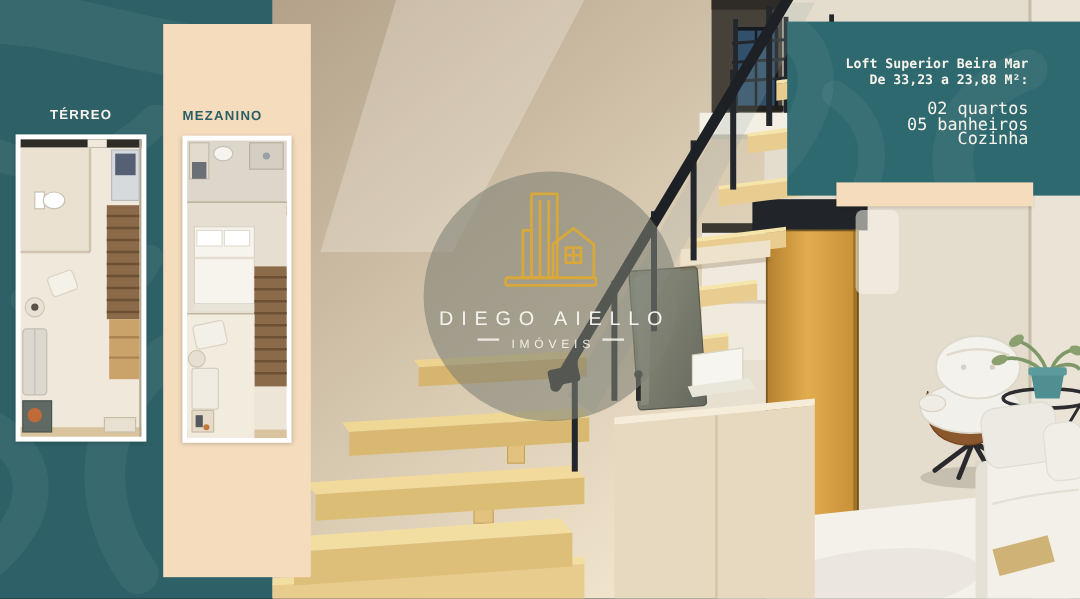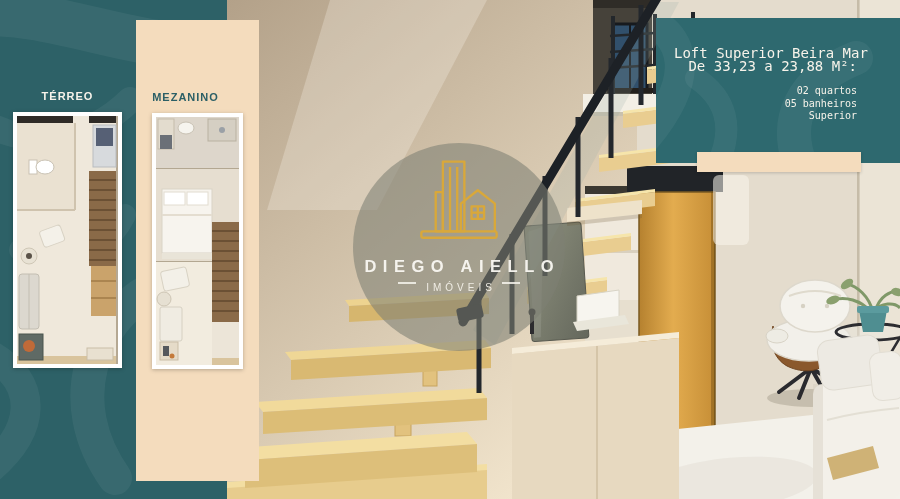--- a/index.html
+++ b/index.html
@@ -28,35 +28,35 @@
               font-weight:bold;font-size:11px;letter-spacing:1px;}
   .label-terreo{left:13px;top:90px;width:109px;color:#f7f3ea;}
   .label-mezanino{left:140px;top:91px;width:91px;color:#2b5f66;}
 
   
   .watermark{position:absolute;left:353px;top:143px;width:212px;height:208px;
              border-radius:50%;background:rgba(126,128,116,.58);z-index:4;
              display:flex;flex-direction:column;align-items:center;}
   .watermark .logo-icon{margin-top:8px;}
   .brand{margin-top:6px;color:rgba(250,248,242,.95);font-size:16.5px;
-         letter-spacing:6.5px;text-indent:6.5px;font-weight:bold;white-space:nowrap;}
+         letter-spacing:6.5px;text-indent:6.5px;font-weight:normal;white-space:nowrap;}
   .subtitle-row{margin-top:6px;display:flex;align-items:flex-start;gap:6px;}
   .subtitle-row .dash{width:18px;height:1.5px;background:rgba(246,243,236,.85);}
   .subtitle{color:rgba(246,243,236,.92);font-size:10px;letter-spacing:4px;
             text-indent:4px;white-space:nowrap;}
 
   
   .info-box{position:absolute;left:656px;top:18px;width:244px;height:145px;
             background:#2e696f;z-index:5;overflow:hidden;
             font-family:"DejaVu Sans Mono",monospace;color:#f7f3ea;text-align:right;}
   .info-box .box-swirls{position:absolute;inset:0;}
   .info-inner{position:relative;padding:29px 43px 0 0;}
-  .info-title{font-size:14px;font-weight:normal;line-height:13px;white-space:nowrap;padding-left:18px;}
+  .info-title{font-size:11px;font-weight:bold;line-height:13px;white-space:nowrap;padding-left:18px;}
   .features{list-style:none;margin:12px 0 11px 0;padding:0;
-            font-size:10px;line-height:12.5px;text-align:right;}
+            font-size:14px;line-height:12.5px;text-align:right;}
 
   
   .accent-bar{position:absolute;left:697px;top:152px;width:164px;height:20px;
               background:#f4dcbd;z-index:6;box-shadow:0 1px 3px rgba(0,0,0,.18);}
 </style>
 </head>
 <body>
 
 <div class="canvas">
 
@@ -410,20 +410,20 @@
       </g>
     </svg>
     <div class="info-inner">
       <div class="info-title">
         <div>Loft Superior Beira Mar</div>
         <div>De 33,23 a 23,88 M²:</div>
       </div>
       <ul class="features">
         <li>02 quartos</li>
         <li>05 banheiros</li>
-        <li>Superior</li>
+        <li>Cozinha</li>
       </ul>
     </div>
   </div>
 
   <div class="accent-bar"></div>
 
 </div>
 
 </body></html>

